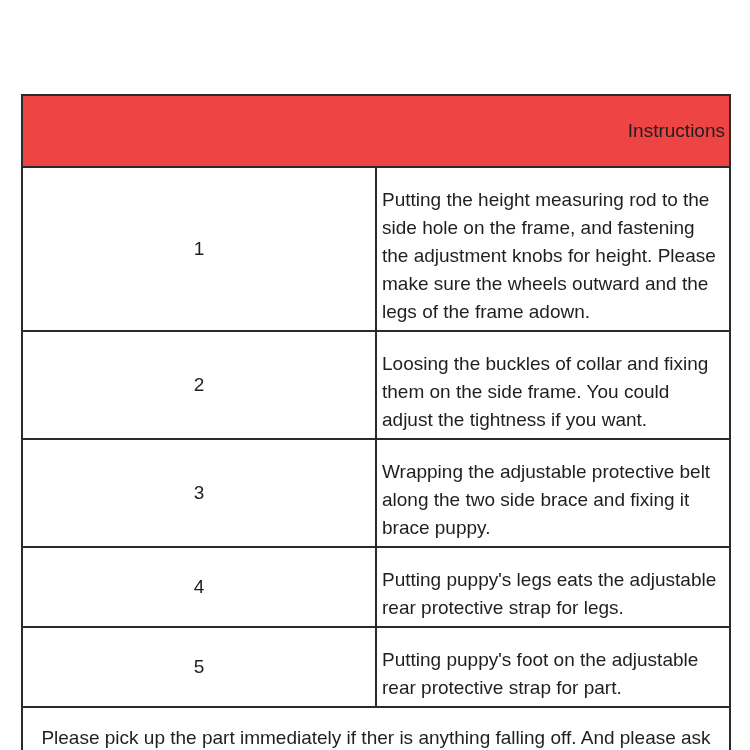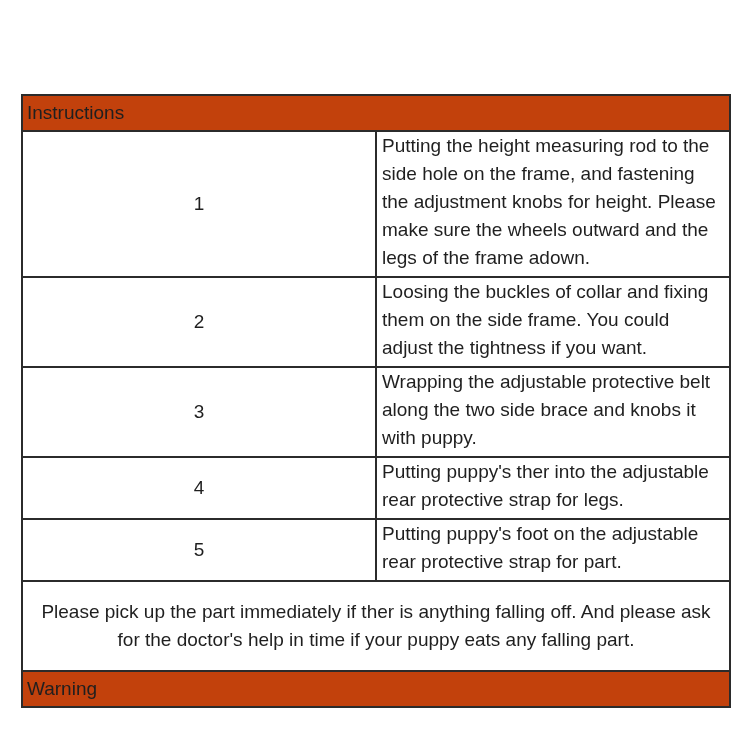--- a/index.html
+++ b/index.html
@@ -26,34 +26,34 @@
     border-collapse: collapse;
     table-layout: fixed;
   }
   table.instructions-table td {
     border: 2px solid #2b2b2b;
     font-size: 19px;
     line-height: 28px;
     vertical-align: middle;
   }
   td.section-header {
-    background: #c2410c;
-    text-align: left;
+    background: #ef4444;
+    text-align: right;
     height: 34px;
     font-size: 19px;
-    padding: 0 4px;
+    padding: 18px 4px;
   }
   td.num-cell {
     width: 80px;
     text-align: center;
     font-size: 21px;
     padding: 0;
   }
   td.text-cell {
-    padding: 0 6px 4px 5px;
+    padding: 18px 6px 4px 5px;
   }
   tr.row-tall td.text-cell { height: 86px; }
   tr.row-short td.text-cell { height: 52px; }
   td.warning-body {
     text-align: center;
     height: 76px;
     padding: 6px 14px;
     line-height: 29px;
   }
 </style>
@@ -72,26 +72,26 @@
         <td class="text-cell">Putting the height measuring rod to the side hole on the frame, and fastening the adjustment knobs for height. Please make sure the wheels outward and the legs of the frame adown.</td>
       </tr>
 
       <tr class="row-short">
         <td class="num-cell">2</td>
         <td class="text-cell">Loosing the buckles of collar and fixing them on the side frame. You could adjust the tightness if you want.</td>
       </tr>
 
       <tr class="row-short">
         <td class="num-cell">3</td>
-        <td class="text-cell">Wrapping the adjustable protective belt along the two side brace and knobs it with puppy.</td>
+        <td class="text-cell">Wrapping the adjustable protective belt along the two side brace and fixing it brace puppy.</td>
       </tr>
 
       <tr class="row-short">
         <td class="num-cell">4</td>
-        <td class="text-cell">Putting puppy's ther into the adjustable rear protective strap for legs.</td>
+        <td class="text-cell">Putting puppy's legs eats the adjustable rear protective strap for legs.</td>
       </tr>
 
       <tr class="row-short">
         <td class="num-cell">5</td>
         <td class="text-cell">Putting puppy's foot on the adjustable rear protective strap for part.</td>
       </tr>
 
       <tr>
         <td class="warning-body" colspan="2">Please pick up the part immediately if ther is anything falling off. And please ask for the doctor's help in time if your puppy eats any falling part.</td>
       </tr>

